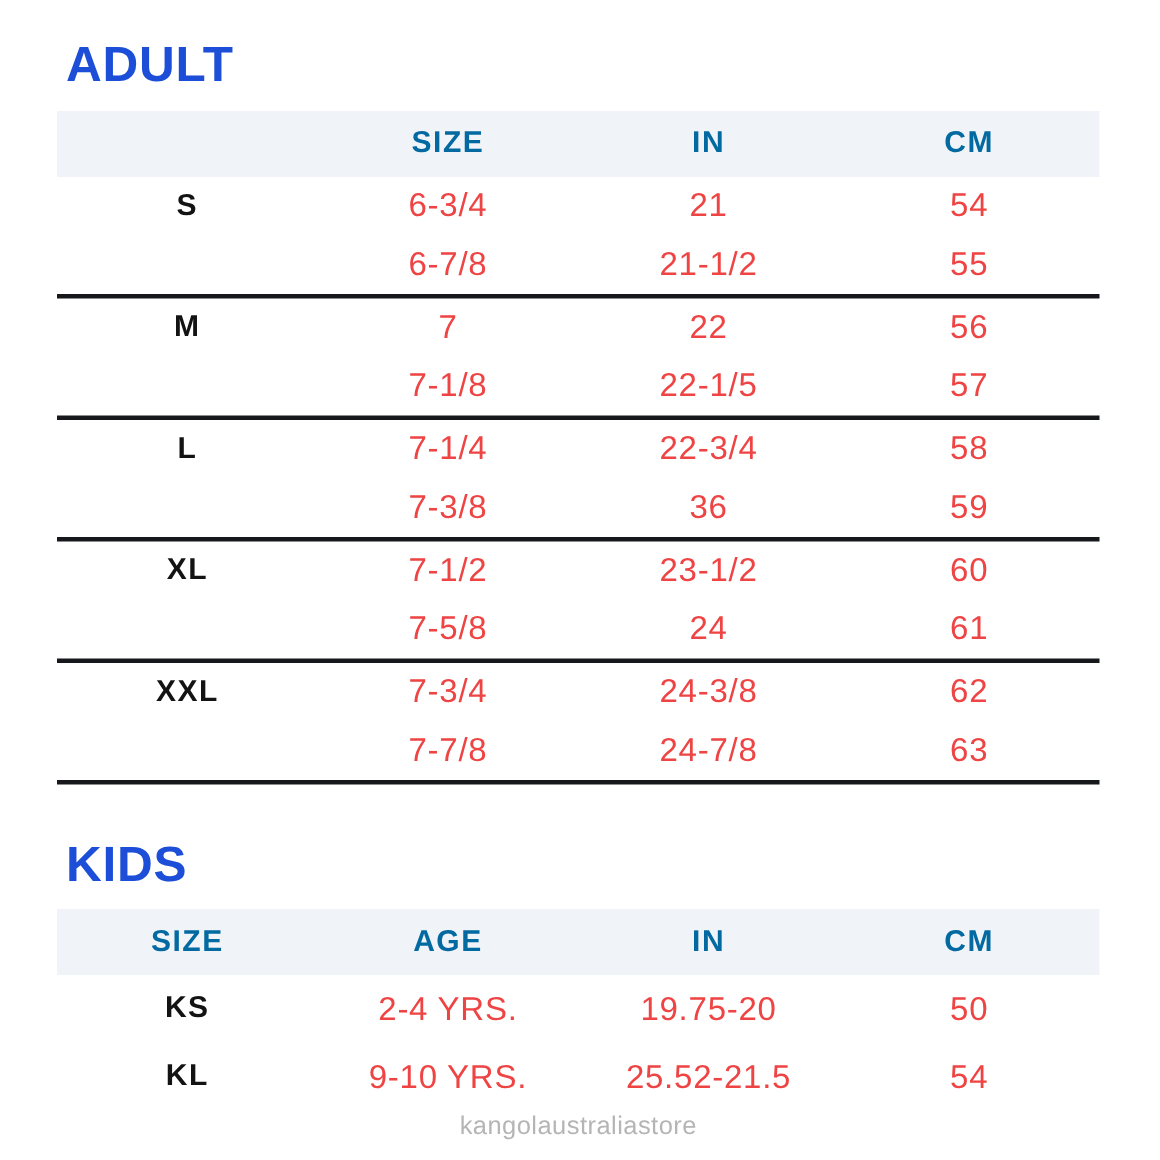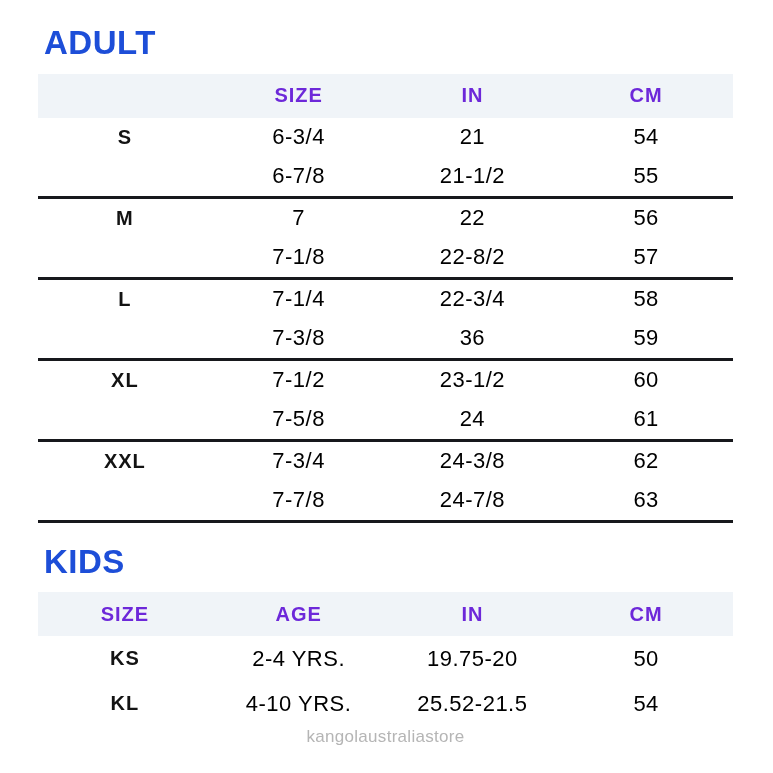--- a/index.html
+++ b/index.html
@@ -8,41 +8,41 @@
     font-family: "Liberation Sans", sans-serif;
     -webkit-font-smoothing: antialiased;
   }
   .wrap { padding: 26px 40px 0 38px; box-sizing: border-box; }
 
   .section-title {
     margin: 0 0 13px 6px;
     font-size: 33px; font-weight: 700; letter-spacing: 0.5px;
     color: #1d4ed8; line-height: 1.05;
   }
-  .kids-title { margin-top: 22px; }
+  .kids-title { margin-top: 36px; }
 
   .table { width: 100%; }
 
   .thead {
     display: flex; align-items: center;
     background: #f0f4f8; height: 44px;
   }
   .th {
     flex: 1 1 25%; text-align: center;
     font-size: 20px; font-weight: 700; letter-spacing: 1px;
-    color: #6d28d9;
+    color: #0369a1;
   }
 
   .tr { display: flex; align-items: center; height: 39px; }
   .kids-table .tr { height: 45px; }
 
   .td {
     flex: 1 1 25%; text-align: center;
     font-size: 22px; font-weight: 300; letter-spacing: 0.5px;
-    color: #000000;
+    color: #ef4444;
   }
   .td.label {
     font-size: 20px; font-weight: 700; letter-spacing: 1px;
     color: #131313;
   }
 
   .group { border-bottom: 3px solid #17181c; }
 
   .watermark {
     margin-top: 1px; text-align: center;
@@ -82,21 +82,21 @@
     <div class="group">
       <div class="tr">
         <div class="td label">M</div>
         <div class="td">7</div>
         <div class="td">22</div>
         <div class="td">56</div>
       </div>
       <div class="tr">
         <div class="td label"></div>
         <div class="td">7-1/8</div>
-        <div class="td">22-8/2</div>
+        <div class="td">22-1/5</div>
         <div class="td">57</div>
       </div>
     </div>
 
     <div class="group">
       <div class="tr">
         <div class="td label">L</div>
         <div class="td">7-1/4</div>
         <div class="td">22-3/4</div>
         <div class="td">58</div>
@@ -151,21 +151,21 @@
     </div>
 
     <div class="tr">
       <div class="td label">KS</div>
       <div class="td">2-4 YRS.</div>
       <div class="td">19.75-20</div>
       <div class="td">50</div>
     </div>
     <div class="tr">
       <div class="td label">KL</div>
-      <div class="td">4-10 YRS.</div>
+      <div class="td">9-10 YRS.</div>
       <div class="td">25.52-21.5</div>
       <div class="td">54</div>
     </div>
   </div>
 
   <div class="watermark">kangolaustraliastore</div>
 
 </div>
 
 </body></html>

